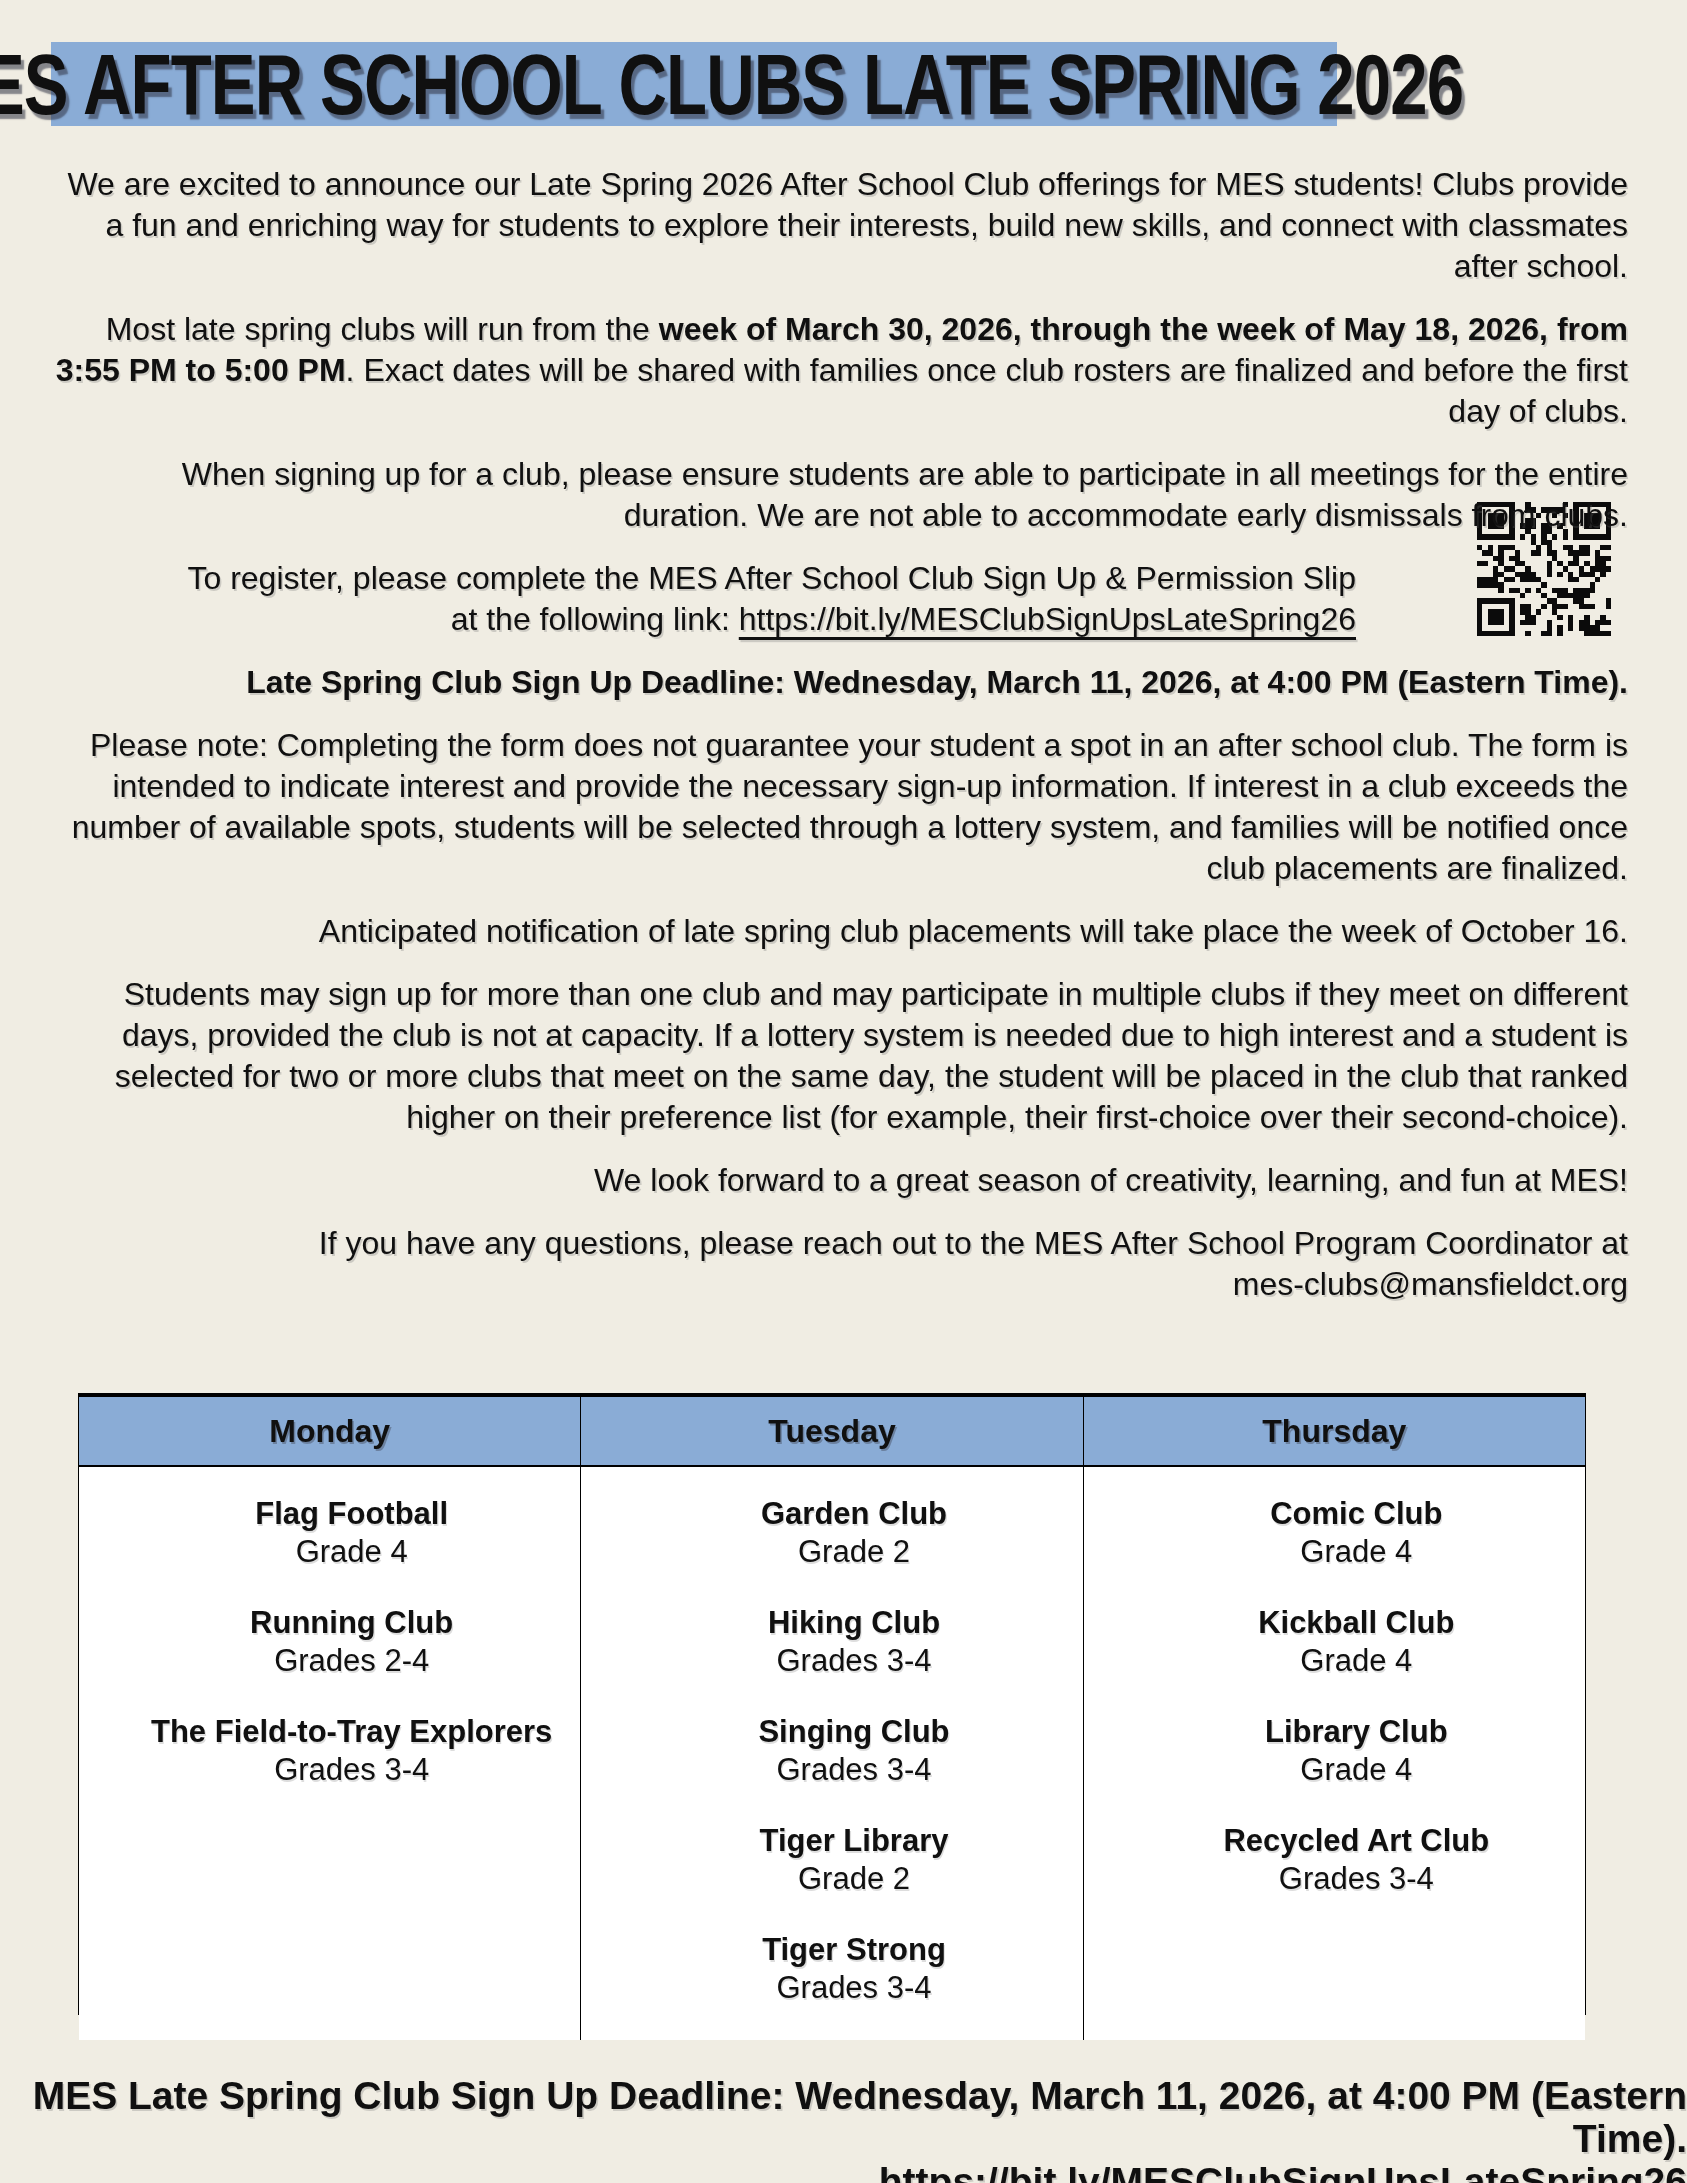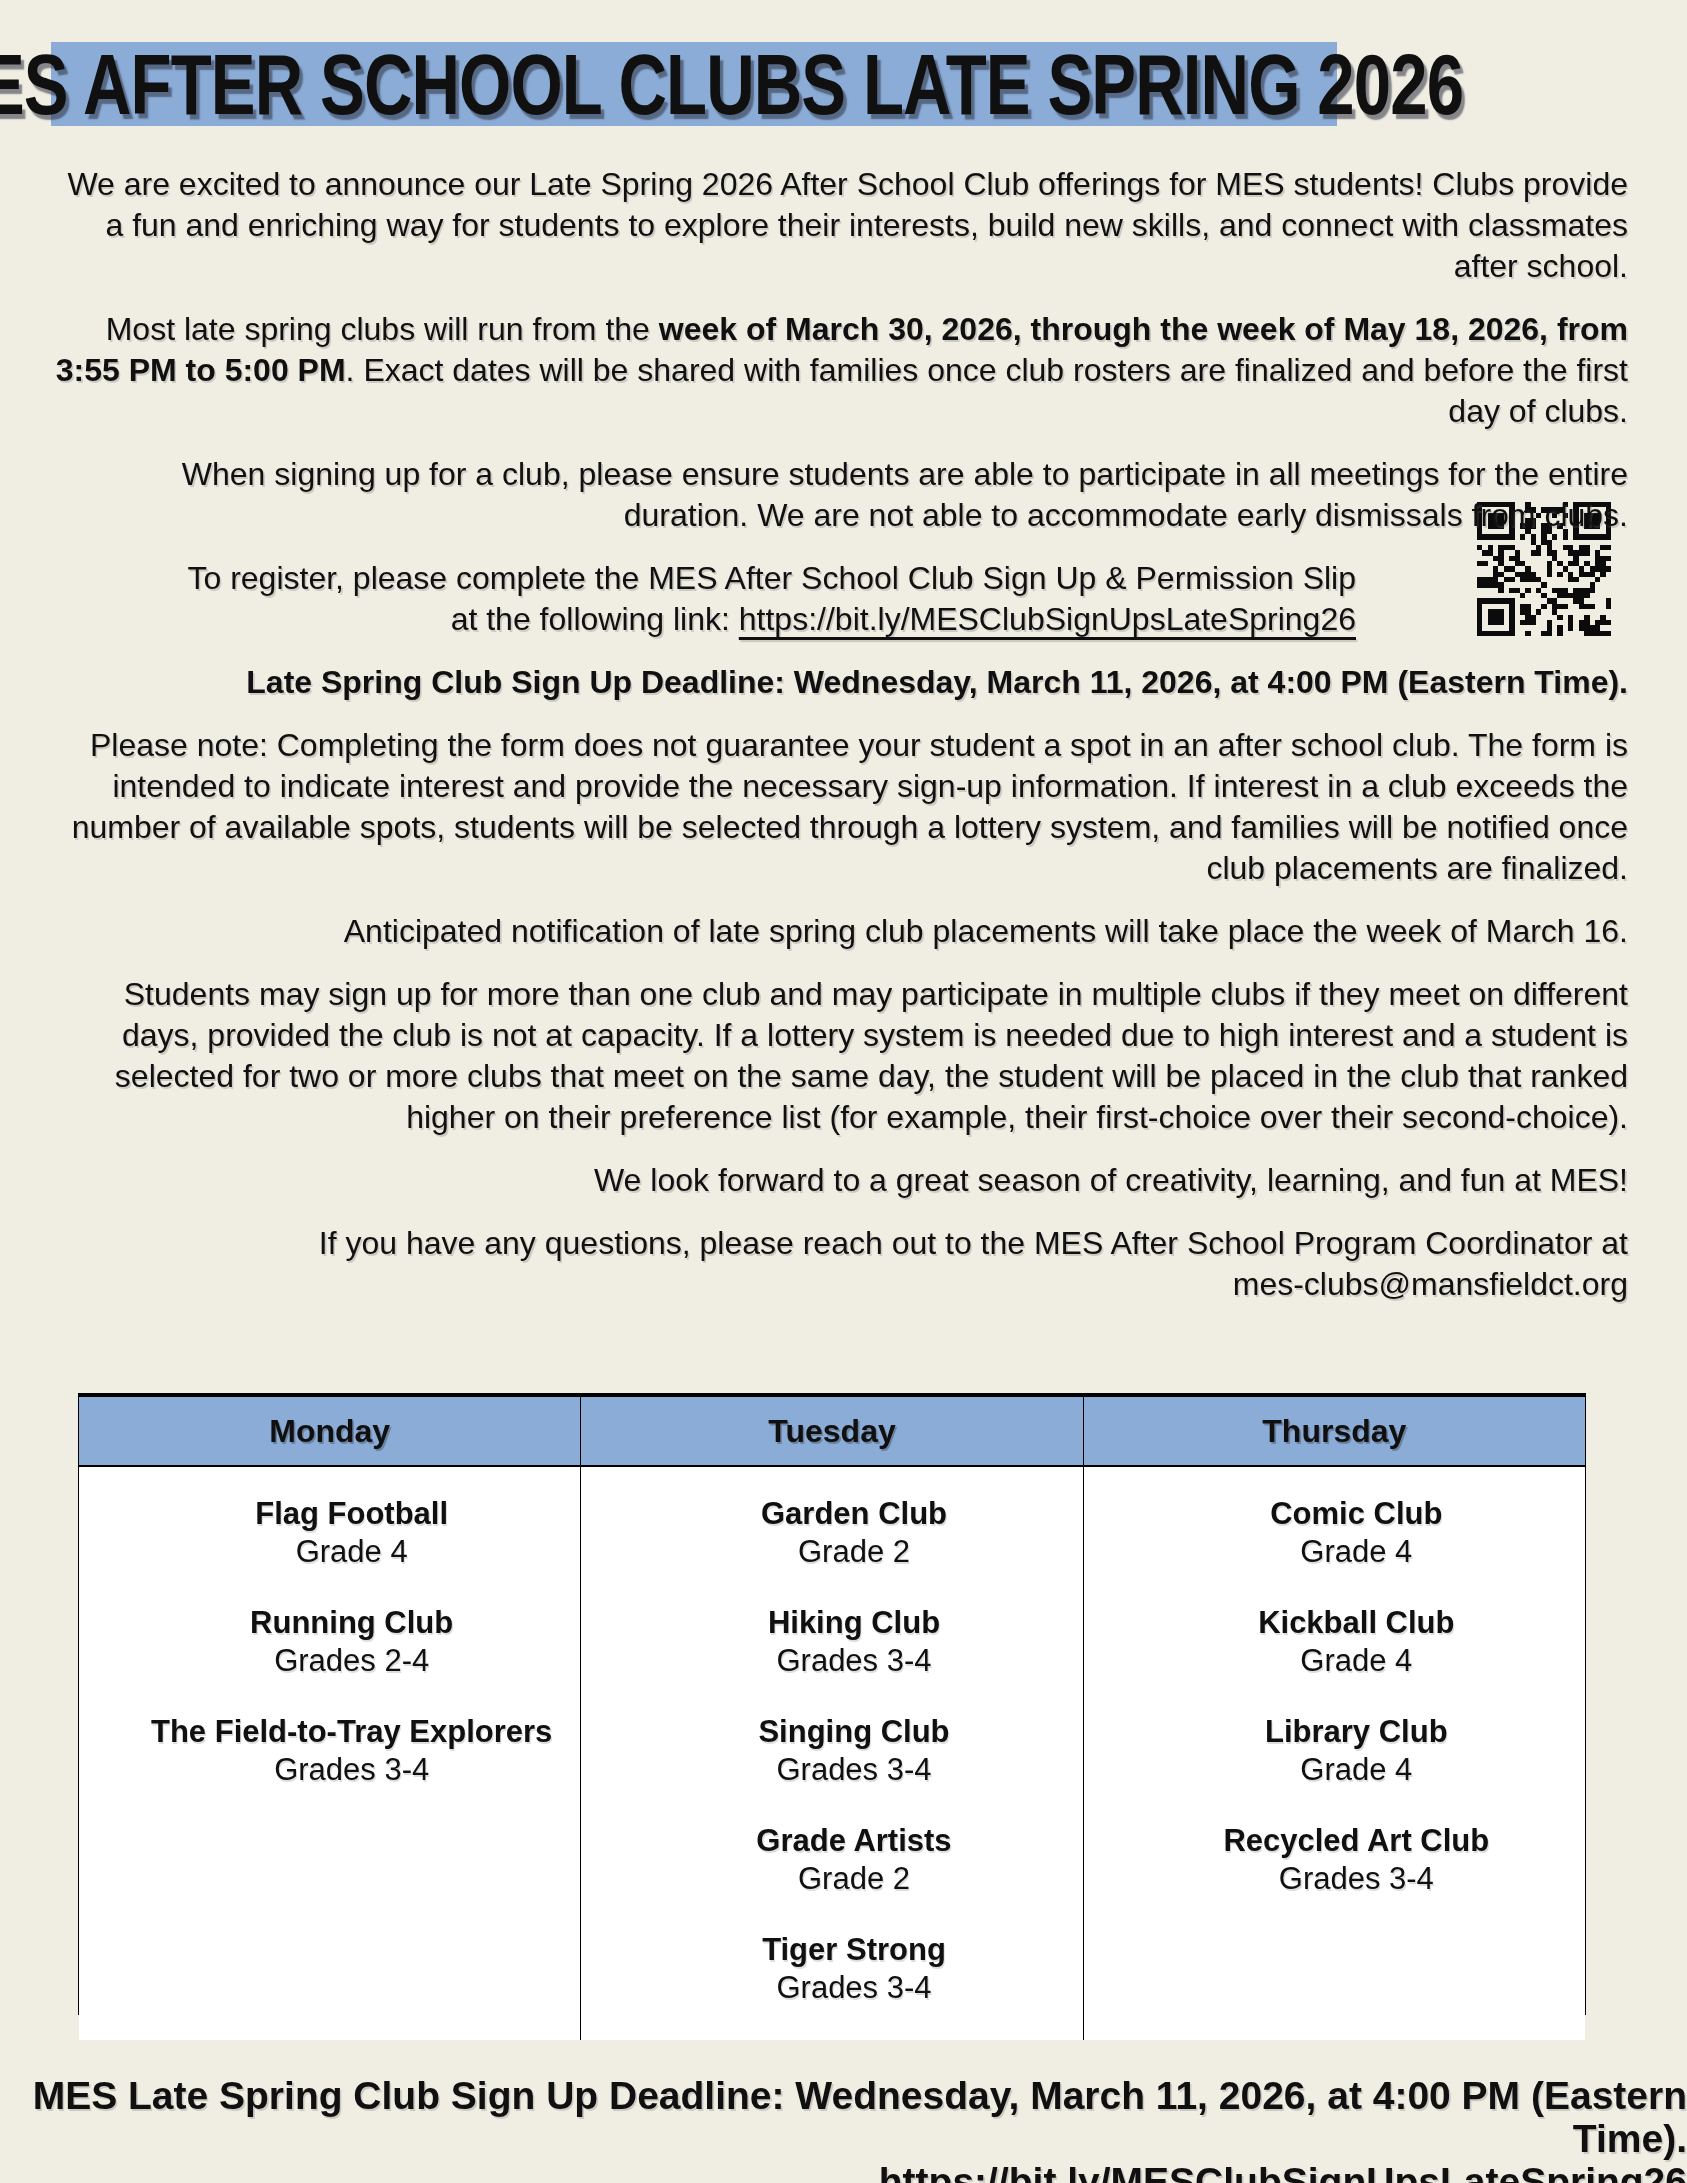--- a/index.html
+++ b/index.html
@@ -391,21 +391,21 @@
   <p class="para"><span>Most late spring clubs will run from the </span><b>week of March 30, 2026, through the week of May 18, 2026, from 3:55 PM to 5:00 PM</b><span>. Exact dates will be shared with families once club rosters are finalized and before the first day of clubs.</span></p>
 
   <p class="para">When signing up for a club, please ensure students are able to participate in all meetings for the entire duration. We are not able to accommodate early dismissals from clubs.</p>
 
   <p class="para register"><span>To register, please complete the MES After School Club Sign Up &amp; Permission Slip</span><br><span>at the following link: </span><a href="#" class="doc-link">https://bit.ly/MESClubSignUpsLateSpring26</a></p>
 
   <p class="para deadline">Late Spring Club Sign Up Deadline: Wednesday, March 11, 2026, at 4:00 PM (Eastern Time).</p>
 
   <p class="para">Please note: Completing the form does not guarantee your student a spot in an after school club. The form is intended to indicate interest and provide the necessary sign-up information. If interest in a club exceeds the number of available spots, students will be selected through a lottery system, and families will be notified once club placements are finalized.</p>
 
-  <p class="para">Anticipated notification of late spring club placements will take place the week of March 16.</p>
+  <p class="para">Anticipated notification of late spring club placements will take place the week of October 16.</p>
 
   <p class="para">Students may sign up for more than one club and may participate in multiple clubs if they meet on different days, provided the club is not at capacity. If a lottery system is needed due to high interest and a student is selected for two or more clubs that meet on the same day, the student will be placed in the club that ranked higher on their preference list (for example, their first-choice over their second-choice).</p>
 
   <p class="para">We look forward to a great season of creativity, learning, and fun at MES!</p>
 
   <p class="para"><span>If you have any questions, please reach out to the MES After School Program Coordinator at</span><br><span>mes-clubs@mansfieldct.org</span></p>
 </div>
 
 <div class="clubs-table">
   <div class="thead">
@@ -435,21 +435,21 @@
       </div>
       <div class="club">
         <div class="club-name">Hiking Club</div>
         <div class="club-grade">Grades 3-4</div>
       </div>
       <div class="club">
         <div class="club-name">Singing Club</div>
         <div class="club-grade">Grades 3-4</div>
       </div>
       <div class="club">
-        <div class="club-name">Grade Artists</div>
+        <div class="club-name">Tiger Library</div>
         <div class="club-grade">Grade 2</div>
       </div>
       <div class="club">
         <div class="club-name">Tiger Strong</div>
         <div class="club-grade">Grades 3-4</div>
       </div>
     </div>
     <div class="td">
       <div class="club">
         <div class="club-name">Comic Club</div>

